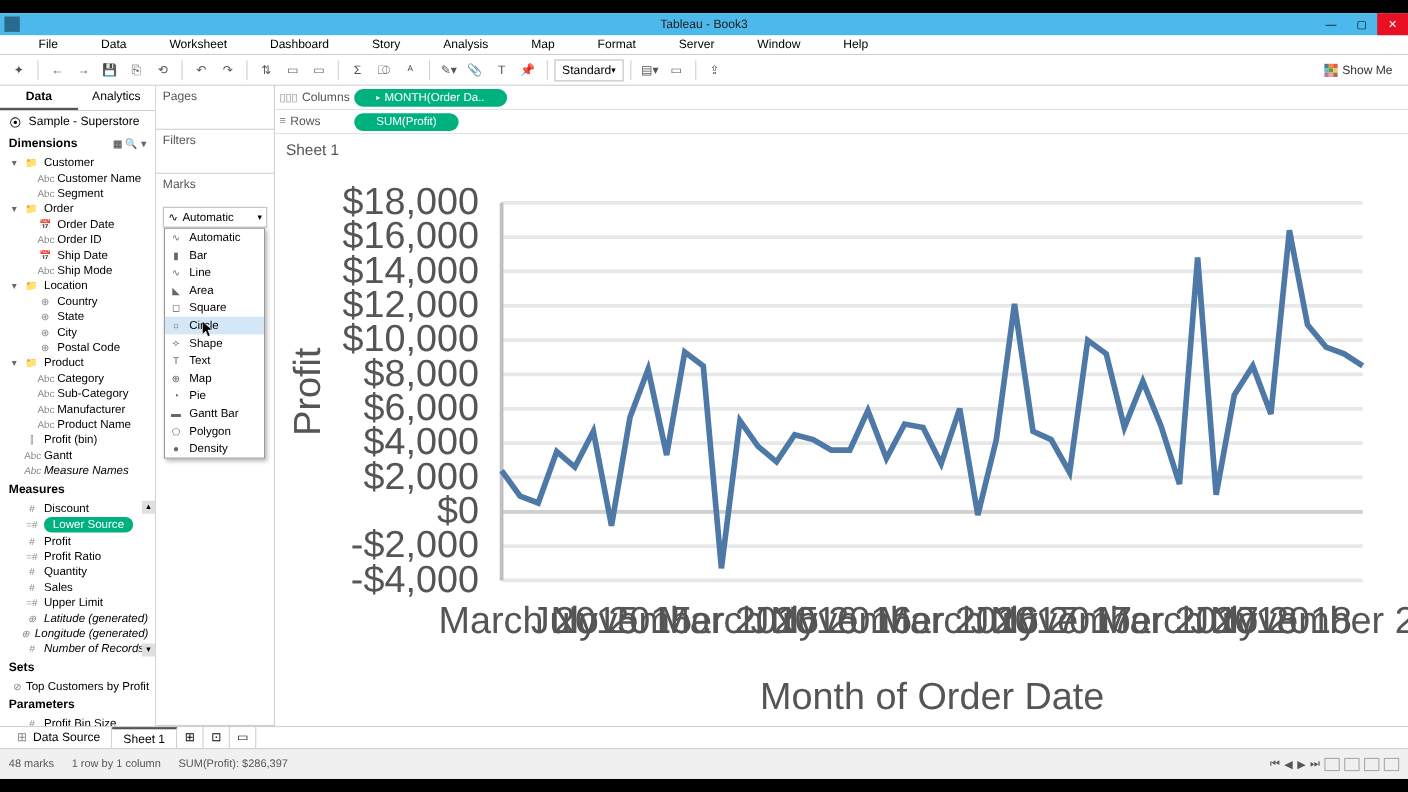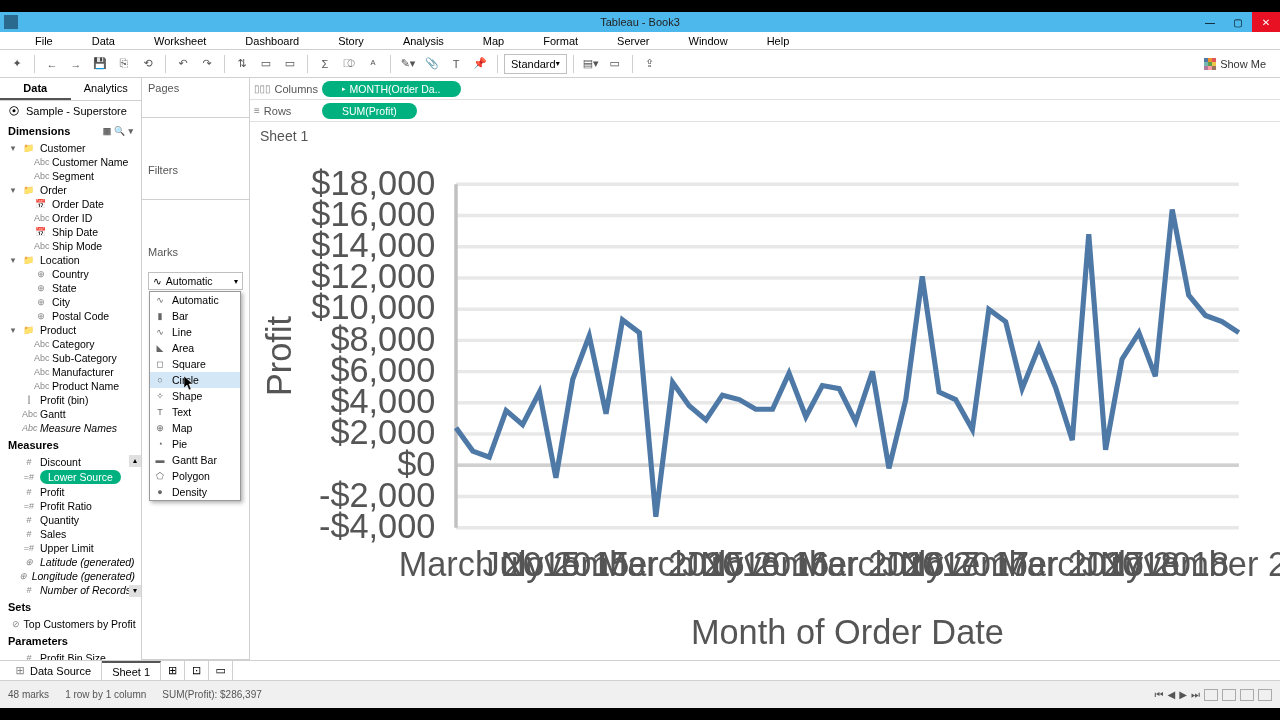--- a/index.html
+++ b/index.html
@@ -33,21 +33,21 @@
 .tree-item { display: flex; align-items: center; padding: 1px 4px; gap: 4px; font-size: 10.5px; white-space: nowrap; }
 .tree-item .exp { width: 10px; font-size: 9px; color: #666; text-align:center; }
 .tree-item .ticon { width: 14px; font-size: 9px; color: #888; text-align:center; }
 .tree-item.l1 { padding-left: 6px; }
 .tree-item.l2 { padding-left: 18px; }
 .tree-item.italic { font-style: italic; }
 .measures-list { flex:0 0 auto; position:relative; }
 .measures-scroll { position:absolute; right:0; top:0; bottom:0; width:12px; display:flex; flex-direction:column; }
 .scroll-arrow { height:12px; background:#e0e0e0; font-size:8px; text-align:center; line-height:12px; }
 .pill-sel { background: #00b180; color: #fff; border-radius: 10px; padding: 1px 8px; }
-.midpanel { width: 108px; background: #fff; border-right: 1px solid #d0d0d0; display: flex; flex-direction: column; font-size: 11px; gap: 42px; }
+.midpanel { width: 108px; background: #fff; border-right: 1px solid #d0d0d0; display: flex; flex-direction: column; font-size: 11px; }
 .shelf { border-bottom: 1px solid #d0d0d0; padding: 4px 6px; min-height: 40px; position: relative; }
 .shelf-title { color: #555; font-size: 11px; }
 .marks-dd { margin-top: 14px; border: 1px solid #c0c0c0; display:flex; align-items:center; padding: 2px 4px; gap:4px; font-size:10.5px; position:relative; }
 .marks-dd .dd-arrow { margin-left:auto; font-size:8px; }
 .marks-menu { position:absolute; left:0; top:18px; background:#fff; border:1px solid #999; box-shadow: 2px 2px 4px rgba(0,0,0,0.3); width: 92px; z-index: 100; }
 .marks-menu-item { display:flex; align-items:center; padding: 2px 4px; gap:6px; font-size:10.5px; }
 .marks-menu-item.hover { background:#d4e7f7; }
 .marks-menu-item .micon { width:12px; font-size:9px; color:#666; text-align:center; }
 .cursor { position:absolute; width:12px; height:16px; z-index:200; }
 .chartarea { flex: 1; display: flex; flex-direction: column; background:#fff; }

